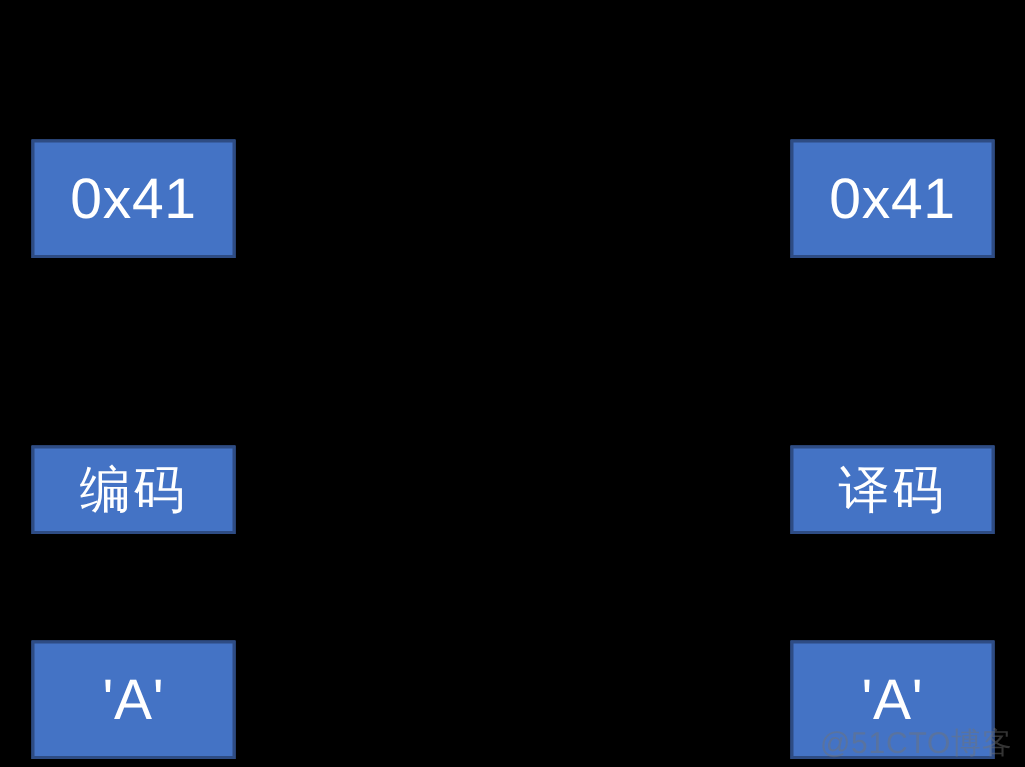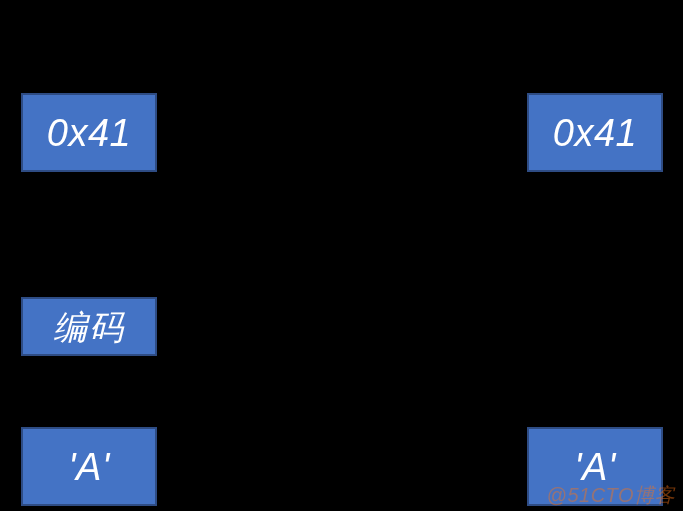--- a/index.html
+++ b/index.html
@@ -7,21 +7,20 @@
     padding: 0;
     background: #000000;
   }
   #canvas {
     position: relative;
     width: 683px;
     height: 511px;
     background: #000000;
     overflow: hidden;
     font-family: "Liberation Sans", "DejaVu Sans", sans-serif;
-    font-style: italic;
   }
   .node-box {
     position: absolute;
     box-sizing: border-box;
     background: #4473C5;
     border: 2px solid #2E4C84;
     display: flex;
     align-items: center;
     justify-content: center;
     color: #FFFFFF;
@@ -42,39 +41,40 @@
   
   .row-top    { top: 93px;  height: 79px; }
   .row-middle { top: 297px; height: 59px; }
   .row-bottom { top: 427px; height: 79px; }
 
   #watermark {
     position: absolute;
     right: 8px;
     bottom: 2px;
     font-size: 20px;
-    color: #f97316;
+    color: #737373;
     opacity: 0.45;
     letter-spacing: 0.5px;
     white-space: nowrap;
     user-select: none;
     pointer-events: none;
   }
 </style>
 </head>
 <body>
 
 <div id="canvas">
 
   <div class="node-box col-left row-top">0x41</div>
 
   <div class="node-box cjk col-left row-middle">编码</div>
 
   <div class="node-box col-left row-bottom">'A'</div>
 
   <div class="node-box col-right row-top">0x41</div>
 
+  <div class="node-box cjk col-right row-middle">译码</div>
 
   <div class="node-box col-right row-bottom">'A'</div>
 
   <div id="watermark">@51CTO博客</div>
 
 </div>
 
 </body></html>

